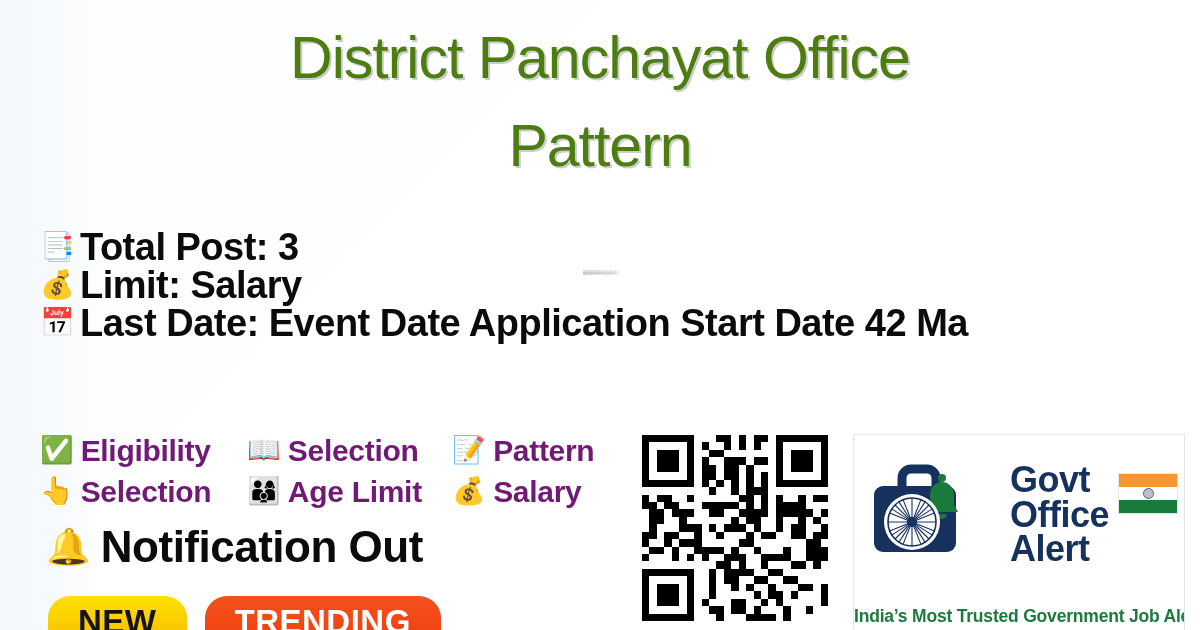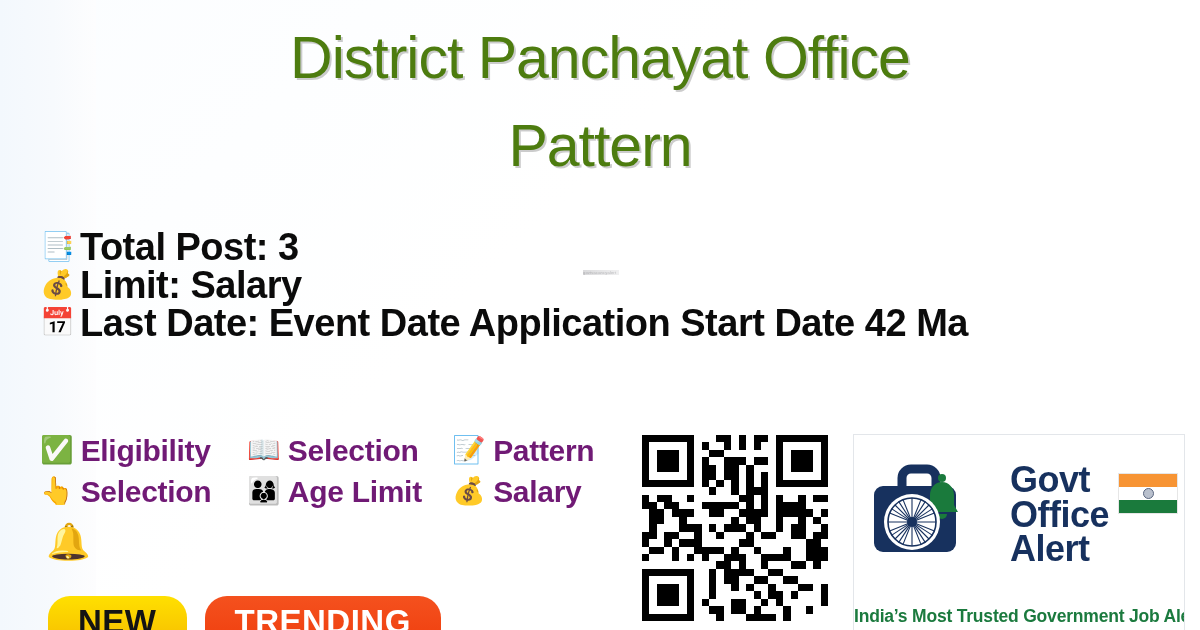--- a/index.html
+++ b/index.html
@@ -274,20 +274,21 @@
       <span class="feat-cell c3">
         <span class="feat-ico">💰</span>
         <span class="feat-txt">Salary</span>
       </span>
     </div>
 
   </div>
 
   <div class="notif">
     <span class="notif-ico">🔔</span>
+    <span class="notif-txt">Notification Out</span>
   </div>
 
   <div class="badges">
     <span class="badge new">NEW</span>
     <span class="badge trending">TRENDING</span>
   </div>
 
   <div class="qr-wrap">
     <svg width="186" height="186" viewBox="0 0 25 25" shape-rendering="crispEdges">
       <rect width="25" height="25" fill="#ffffff"></rect>

